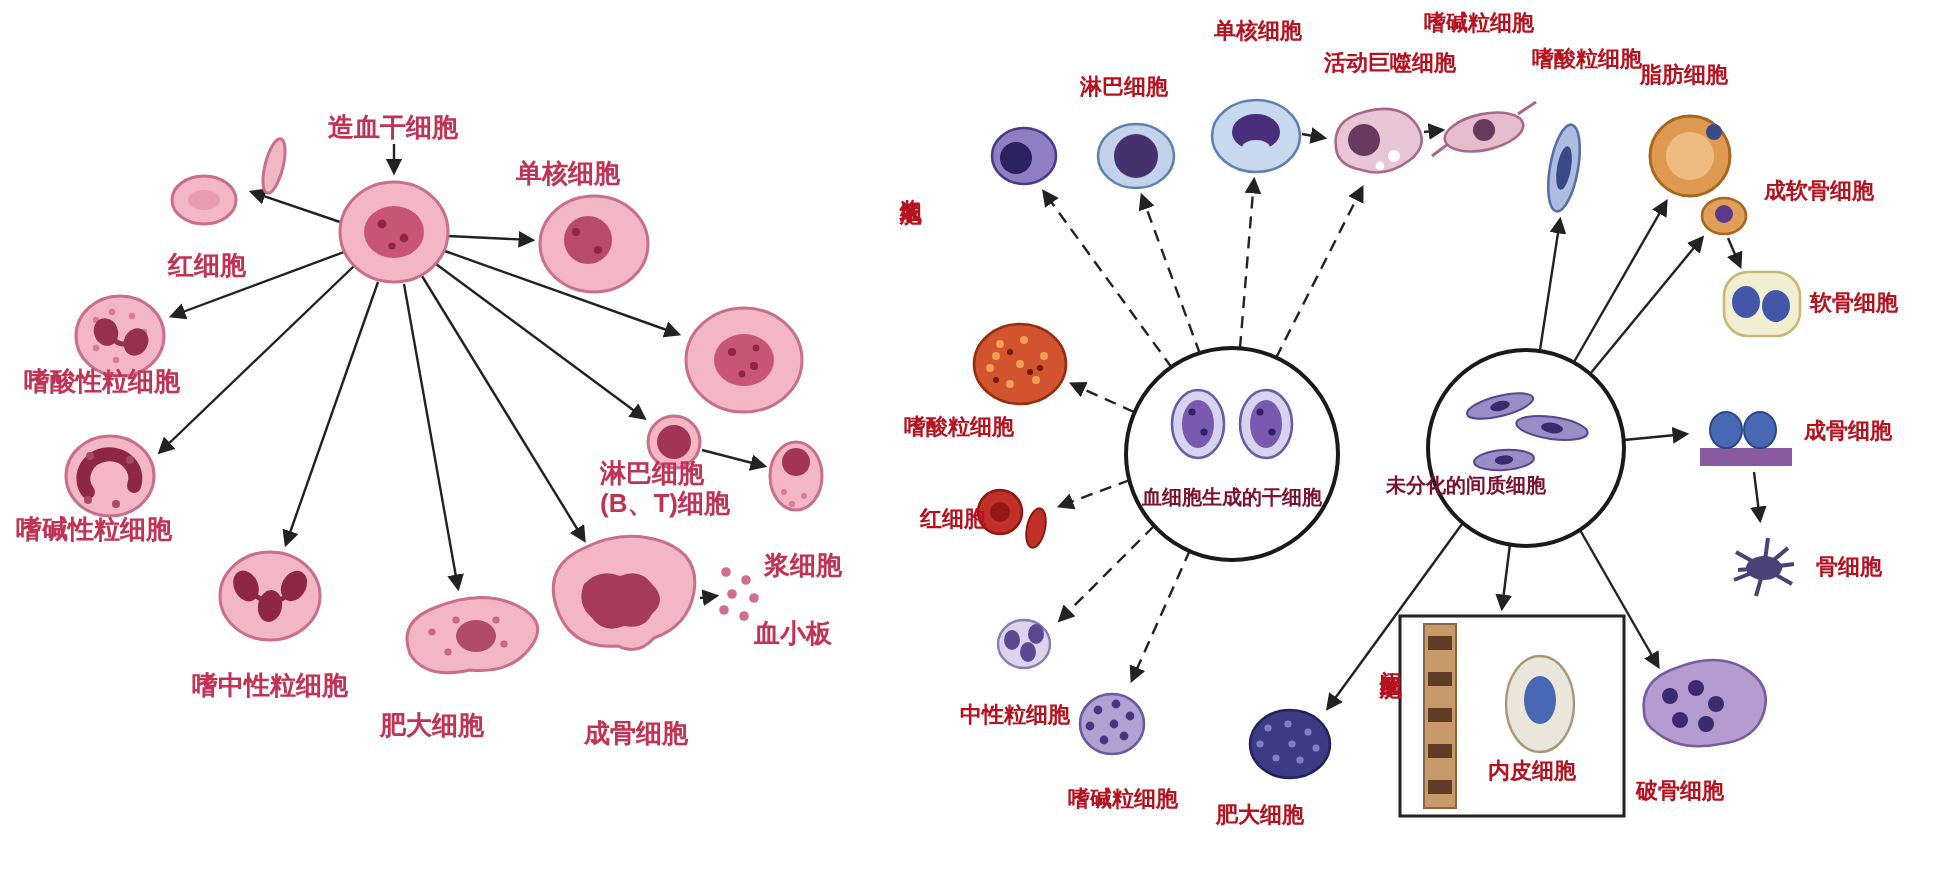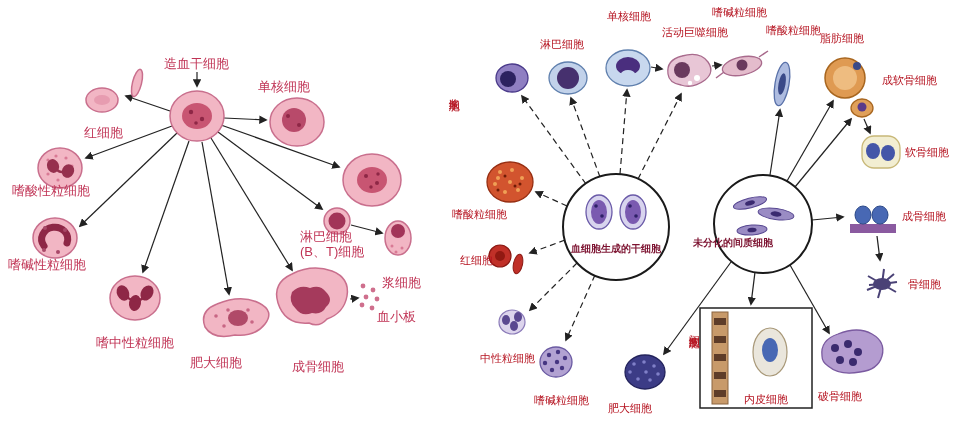--- a/index.html
+++ b/index.html
@@ -1,19 +1,19 @@
 <!DOCTYPE html>
 <html><head>
 <meta charset="utf-8">
 <style>
   html,body{margin:0;padding:0;background:#fff}
   .stage{position:relative;width:967px;height:438px;background:#fff;overflow:hidden;
          font-family:"Liberation Sans","DejaVu Sans",sans-serif}
   .stage svg{position:absolute;left:0;top:0}
-  .lbl{position:absolute;font-weight:400;white-space:nowrap;line-height:1.12}
+  .lbl{position:absolute;font-weight:700;white-space:nowrap;line-height:1.12}
   .llbl{color:#c03355;font-size:13px}
   .rlbl{color:#b5121f;font-size:11px}
   .hub{position:absolute;color:#7c1230;font-size:10px;font-weight:700;text-align:center;white-space:nowrap}
   .v{writing-mode:vertical-rl;letter-spacing:1px}
 </style>
 </head>
 <body>
 
 <div class="stage">
 
@@ -311,28 +311,28 @@
 <div class="lbl llbl" style="left:292px;top:360px">成骨细胞</div>
 <div class="lbl llbl" style="left:377px;top:310px">血小板</div>
 
 <div class="lbl rlbl v" style="left:448px;top:90px">浆细胞</div>
 <div class="lbl rlbl" style="left:540px;top:38px">淋巴细胞</div>
 <div class="lbl rlbl" style="left:607px;top:10px">单核细胞</div>
 <div class="lbl rlbl" style="left:662px;top:26px">活动巨噬细胞</div>
 <div class="lbl rlbl" style="left:712px;top:6px">嗜碱粒细胞</div>
 <div class="lbl rlbl" style="left:766px;top:24px">嗜酸粒细胞</div>
 <div class="lbl rlbl" style="left:820px;top:32px">脂肪细胞</div>
-<div class="lbl rlbl" style="left:882px;top:74px">成软骨细胞</div>
+<div class="lbl rlbl" style="left:882px;top:90px">成软骨细胞</div>
 <div class="lbl rlbl" style="left:905px;top:146px">软骨细胞</div>
 <div class="lbl rlbl" style="left:902px;top:210px">成骨细胞</div>
 <div class="lbl rlbl" style="left:908px;top:278px">骨细胞</div>
 <div class="lbl rlbl" style="left:452px;top:208px">嗜酸粒细胞</div>
 <div class="lbl rlbl" style="left:460px;top:254px">红细胞</div>
 <div class="lbl rlbl" style="left:480px;top:352px">中性粒细胞</div>
 <div class="lbl rlbl" style="left:534px;top:394px">嗜碱粒细胞</div>
 <div class="lbl rlbl" style="left:608px;top:402px">肥大细胞</div>
 <div class="lbl rlbl v" style="left:688px;top:326px">间皮细胞</div>
-<div class="lbl rlbl" style="left:744px;top:393px">内皮细胞</div>
+<div class="lbl rlbl" style="left:744px;top:380px">内皮细胞</div>
 <div class="lbl rlbl" style="left:818px;top:390px">破骨细胞</div>
 <div class="hub" style="left:566px;top:242px;width:100px">血细胞生成的干细胞</div>
 <div class="hub" style="left:688px;top:236px;width:90px">未分化的间质细胞</div>
 
 </div>
 
 </body></html>

